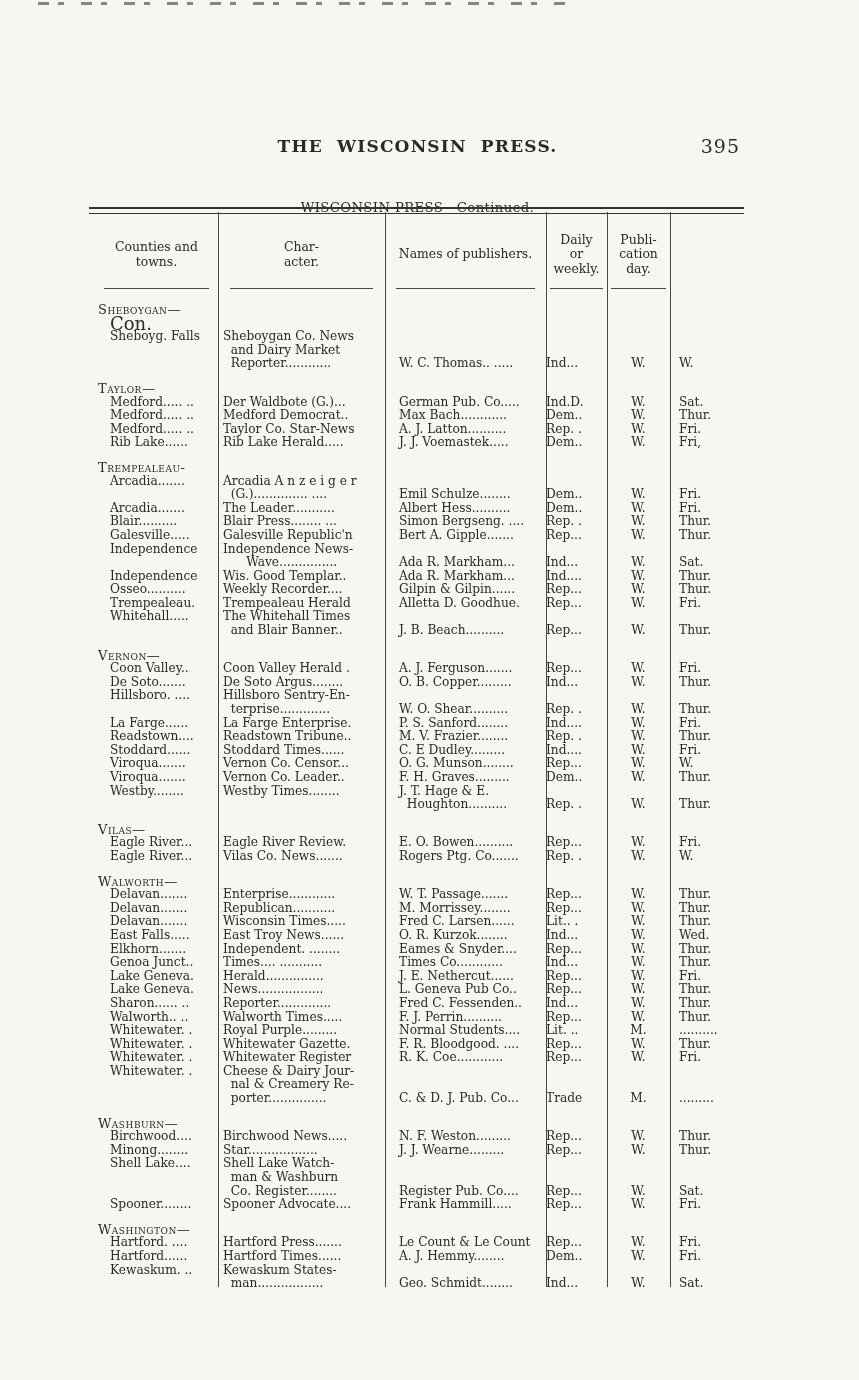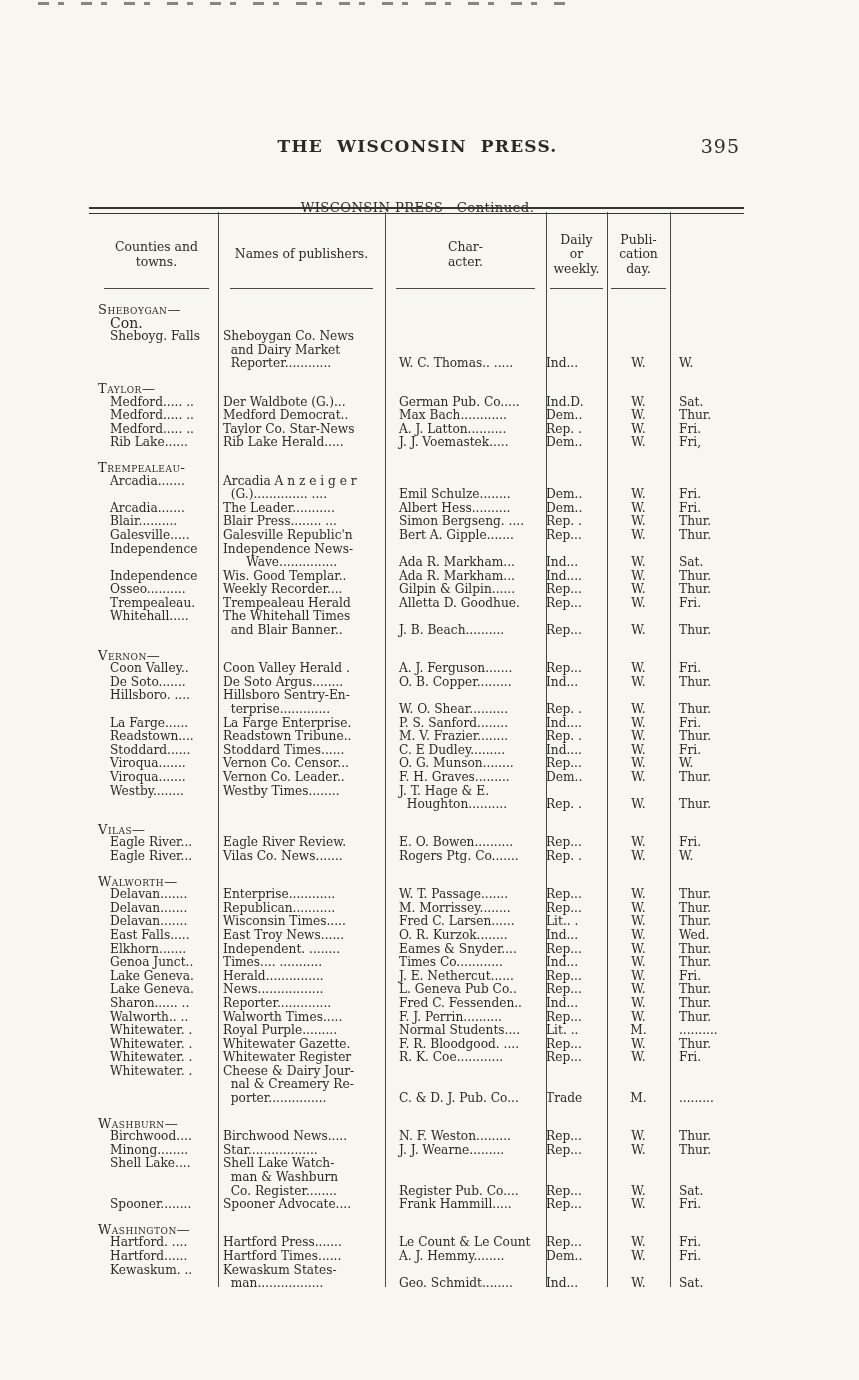--- a/index.html
+++ b/index.html
@@ -51,21 +51,21 @@
   }
   .vrule{
     position:absolute;top:5px;bottom:4px;width:1px;background:#4a4841;
   }
   .tbody{padding-top:8px;font-size:12.2px;}
   .section + .section{margin-top:11px;}
   .county-header{padding-left:3px;}
   .county-line{
     line-height:13.6px;font-variant:small-caps;letter-spacing:.5px;font-size:13px;
   }
-  .county-line.cont{font-variant:normal;font-size:14px;padding-left:12px;letter-spacing:0;}
+  .county-line.cont{font-variant:normal;font-size:18px;padding-left:12px;letter-spacing:0;}
   .row{
     display:grid;grid-template-columns:123px 167px 161px 61px 63px 67px;
     align-items:start;
   }
   .cell{white-space:pre;overflow:visible;}
   .line{line-height:13.6px;}
   .c-town{padding-left:15px;}
   .c-paper{padding-left:5px;}
   .c-pub{padding-left:14px;align-self:end;}
   .c-char{padding-left:0;align-self:end;}
@@ -84,23 +84,23 @@
   </div>
 
   <div class="caption">WISCONSIN PRESS—Continued.</div>
 
   <div class="press-table">
     <div class="double-rule"></div>
 
     <div class="thead">
       <div class="th">Counties and
 towns.</div>
-      <div class="th">Names of publishers.</div>
       <div class="th">Char-
 acter.</div>
+      <div class="th">Names of publishers.</div>
       <div class="th">Daily
 or
 weekly.</div>
       <div class="th">Publi-
 cation
 day.</div>
     </div>
 
     <div class="tbody">
   <div class="section">

